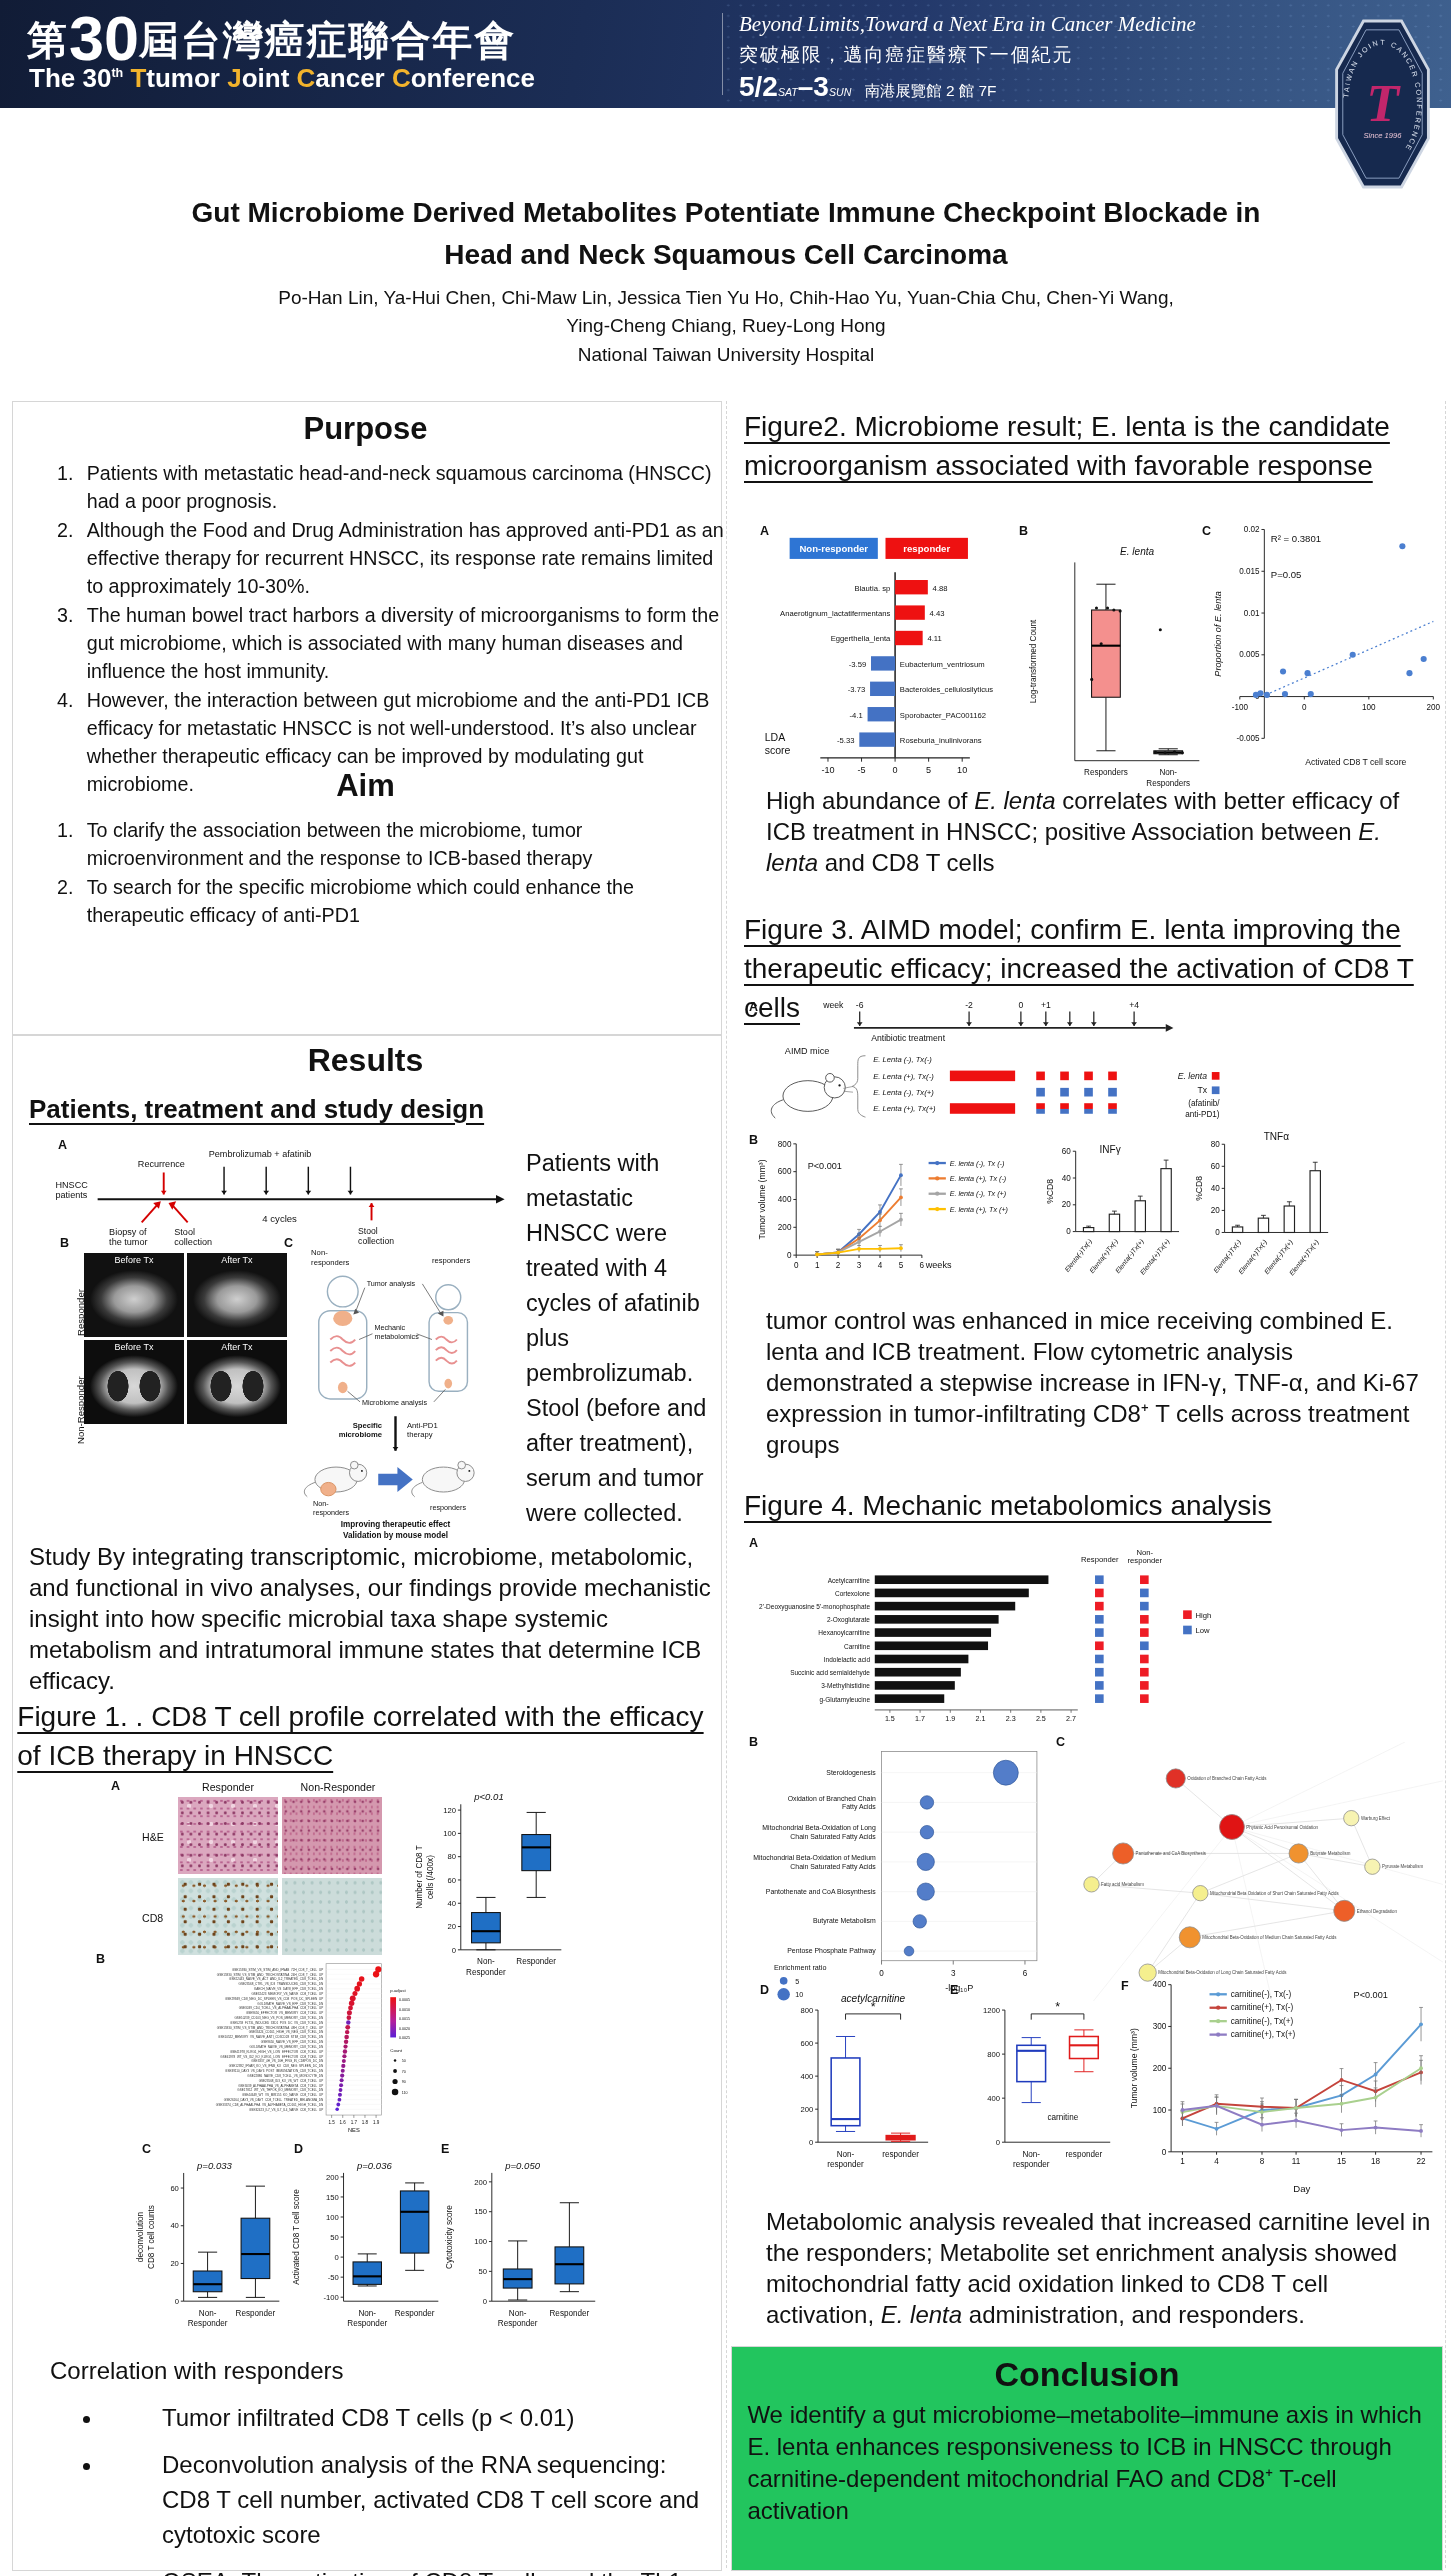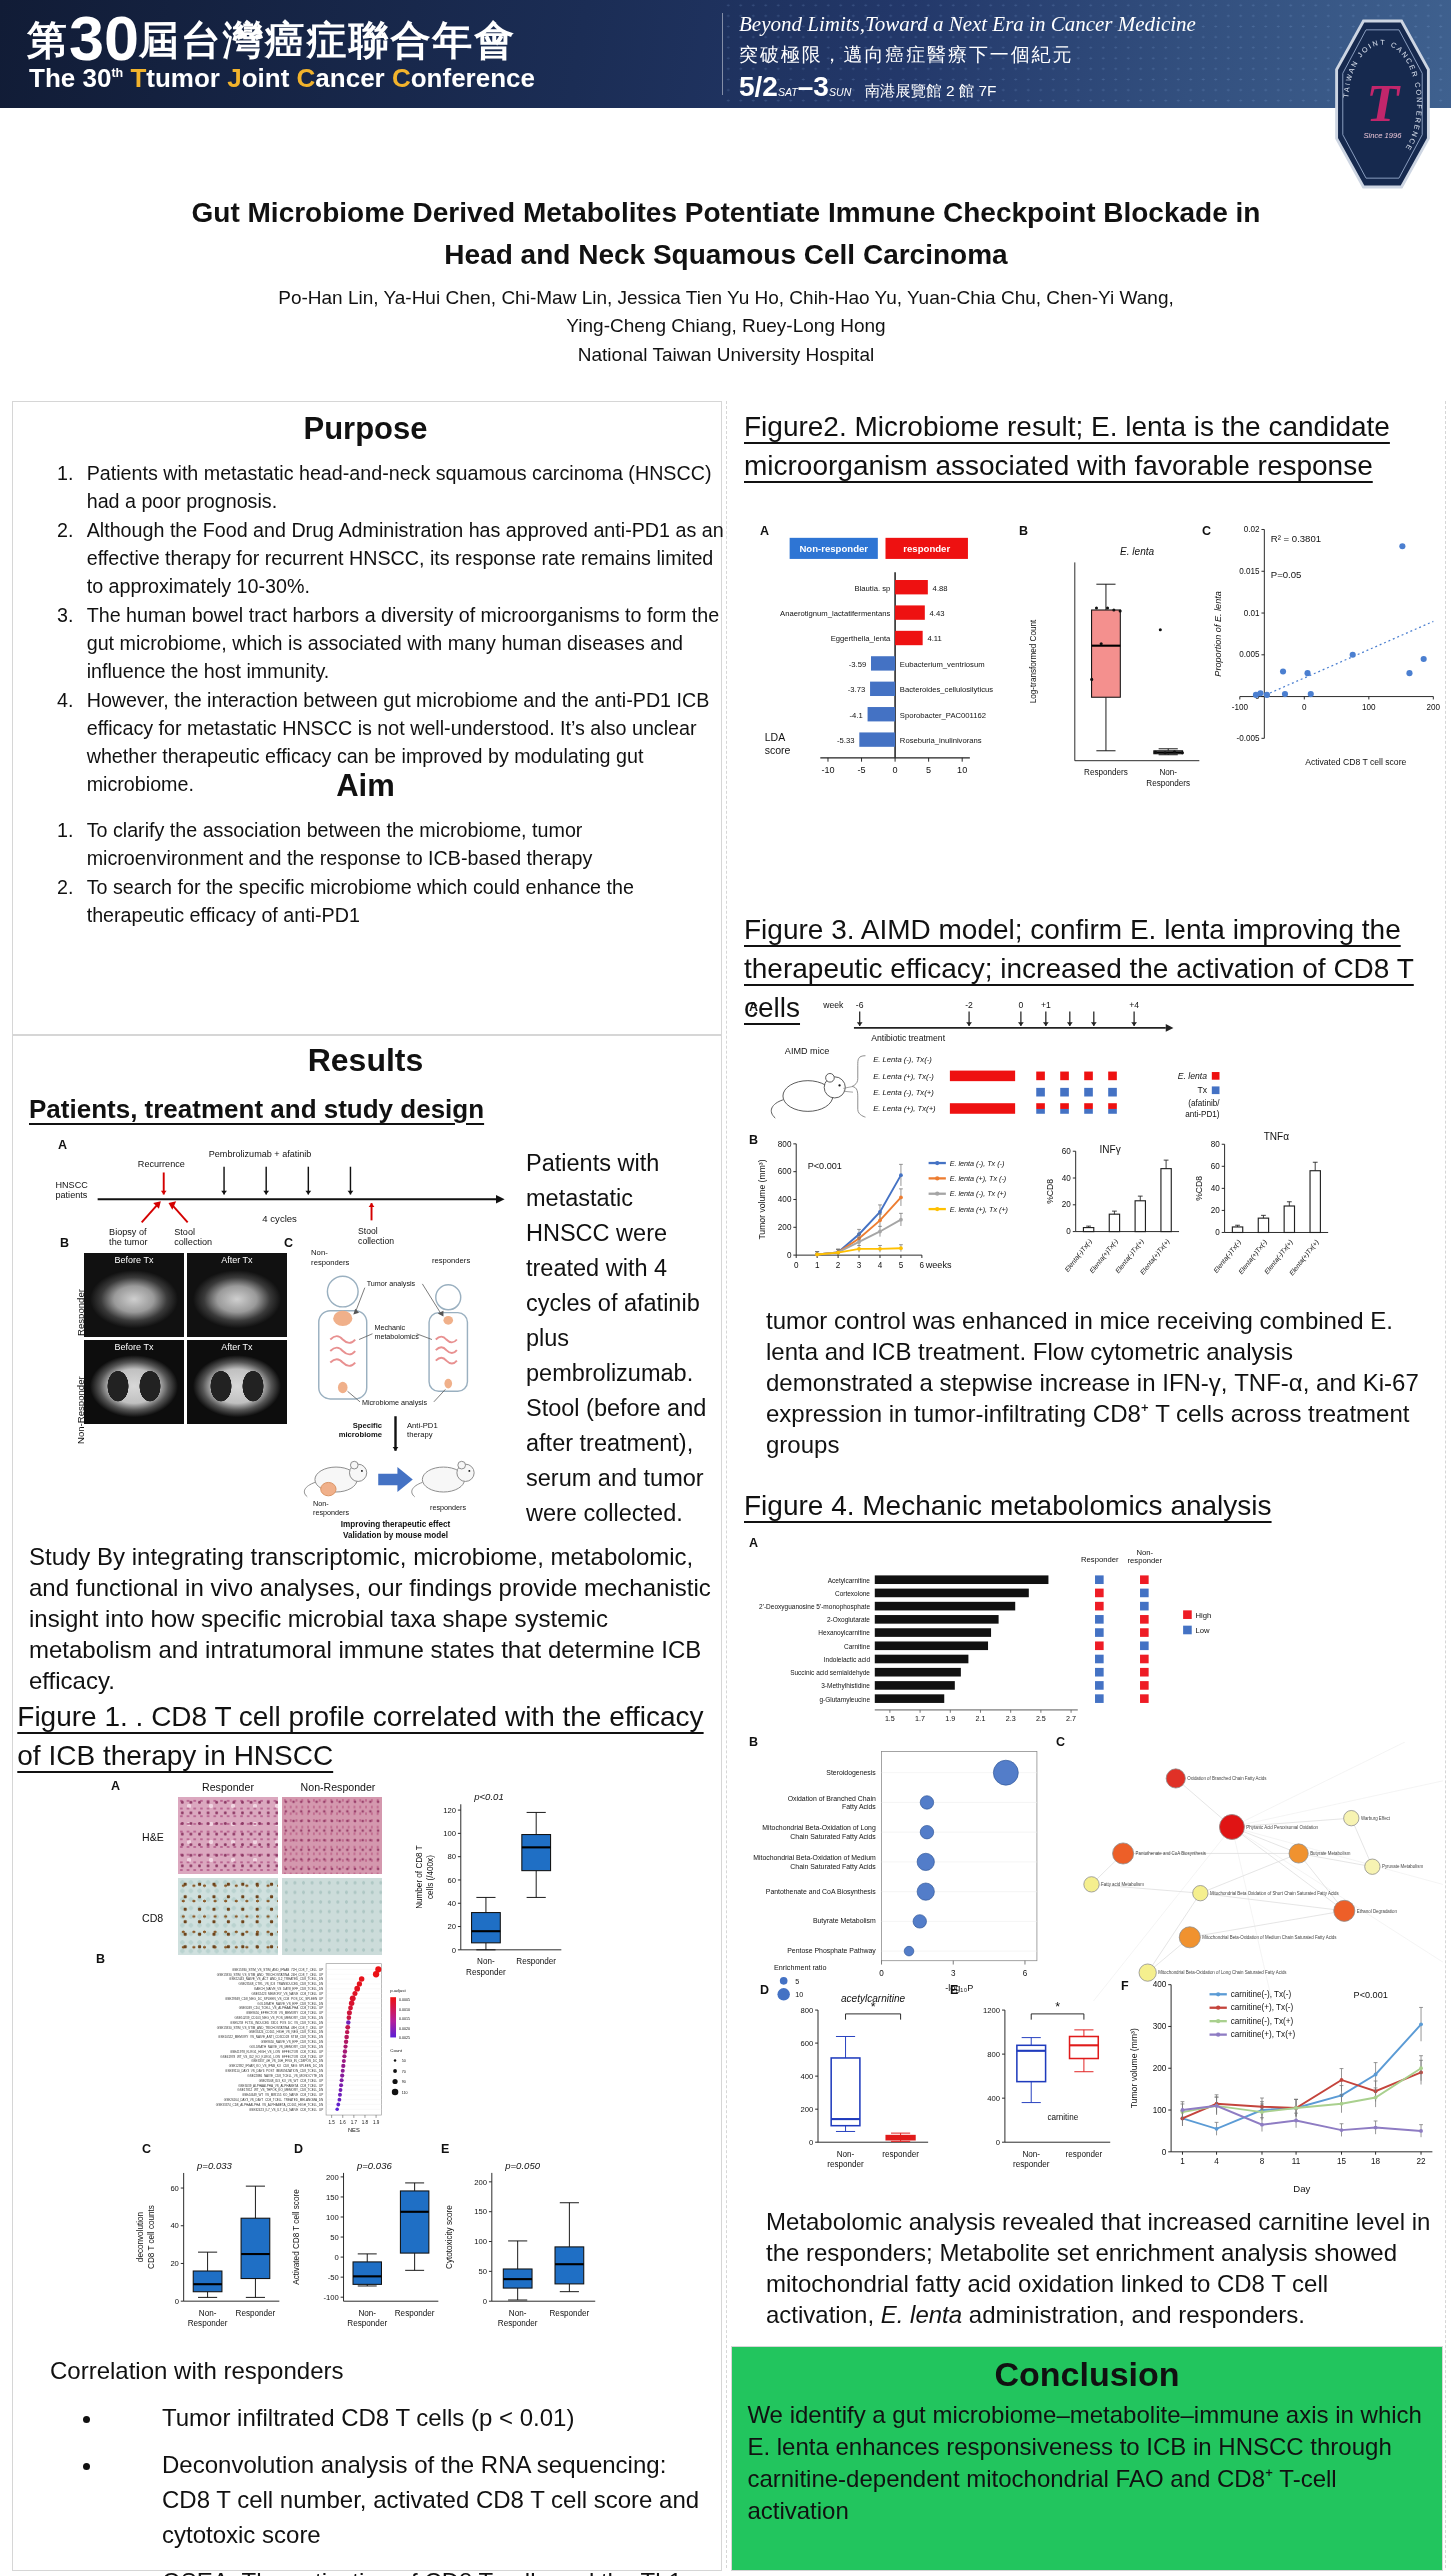--- a/index.html
+++ b/index.html
@@ -629,20 +629,23 @@
       <circle cx="75.11333333333333" cy="160.24" r="3.2" fill="#4b7fd0"></circle>
       <circle cx="77.13333333333333" cy="183.784" r="3.2" fill="#4b7fd0"></circle>
       <circle cx="100.69999999999999" cy="161.984" r="3.2" fill="#4b7fd0"></circle>
       <circle cx="104.06666666666666" cy="183.784" r="3.2" fill="#4b7fd0"></circle>
       <circle cx="147.83333333333334" cy="142.8" r="3.2" fill="#4b7fd0"></circle>
       <circle cx="199.68" cy="29.440000000000026" r="3.2" fill="#4b7fd0"></circle>
       <circle cx="207.08666666666667" cy="161.984" r="3.2" fill="#4b7fd0"></circle>
       <circle cx="221.89999999999998" cy="147.16000000000003" r="3.2" fill="#4b7fd0"></circle>
     </svg>
 
+  <div class="small-para" style="left:766px;top:785px;width:670px">
+    <span>High abundance of </span><span class="itl">E. lenta</span><span> correlates with better efficacy of ICB treatment in HNSCC; positive Association between </span><span class="itl">E. lenta</span><span> and CD8 T cells</span>
+  </div>
 
   <div class="fhead" style="left:744px;top:910px;width:687px">Figure 3. AIMD model; confirm E. lenta improving the therapeutic efficacy; increased the activation of CD8 T cells</div>
   <div class="plab" style="left:749px;top:1000px">A</div>
   <svg class="abs chart" style="left:758px;top:996px" width="686" height="130" viewBox="0 0 715 135">
       <text x="68" y="12" font-size="9" text-anchor="start" fill="#111">week</text>
       <text x="106" y="12" font-size="9" text-anchor="middle" fill="#111">-6</text>
       <text x="220" y="12" font-size="9" text-anchor="middle" fill="#111">-2</text>
       <text x="274" y="12" font-size="9" text-anchor="middle" fill="#111">0</text>
       <text x="300" y="12" font-size="9" text-anchor="middle" fill="#111">+1</text>
       <text x="392" y="12" font-size="9" text-anchor="middle" fill="#111">+4</text>

